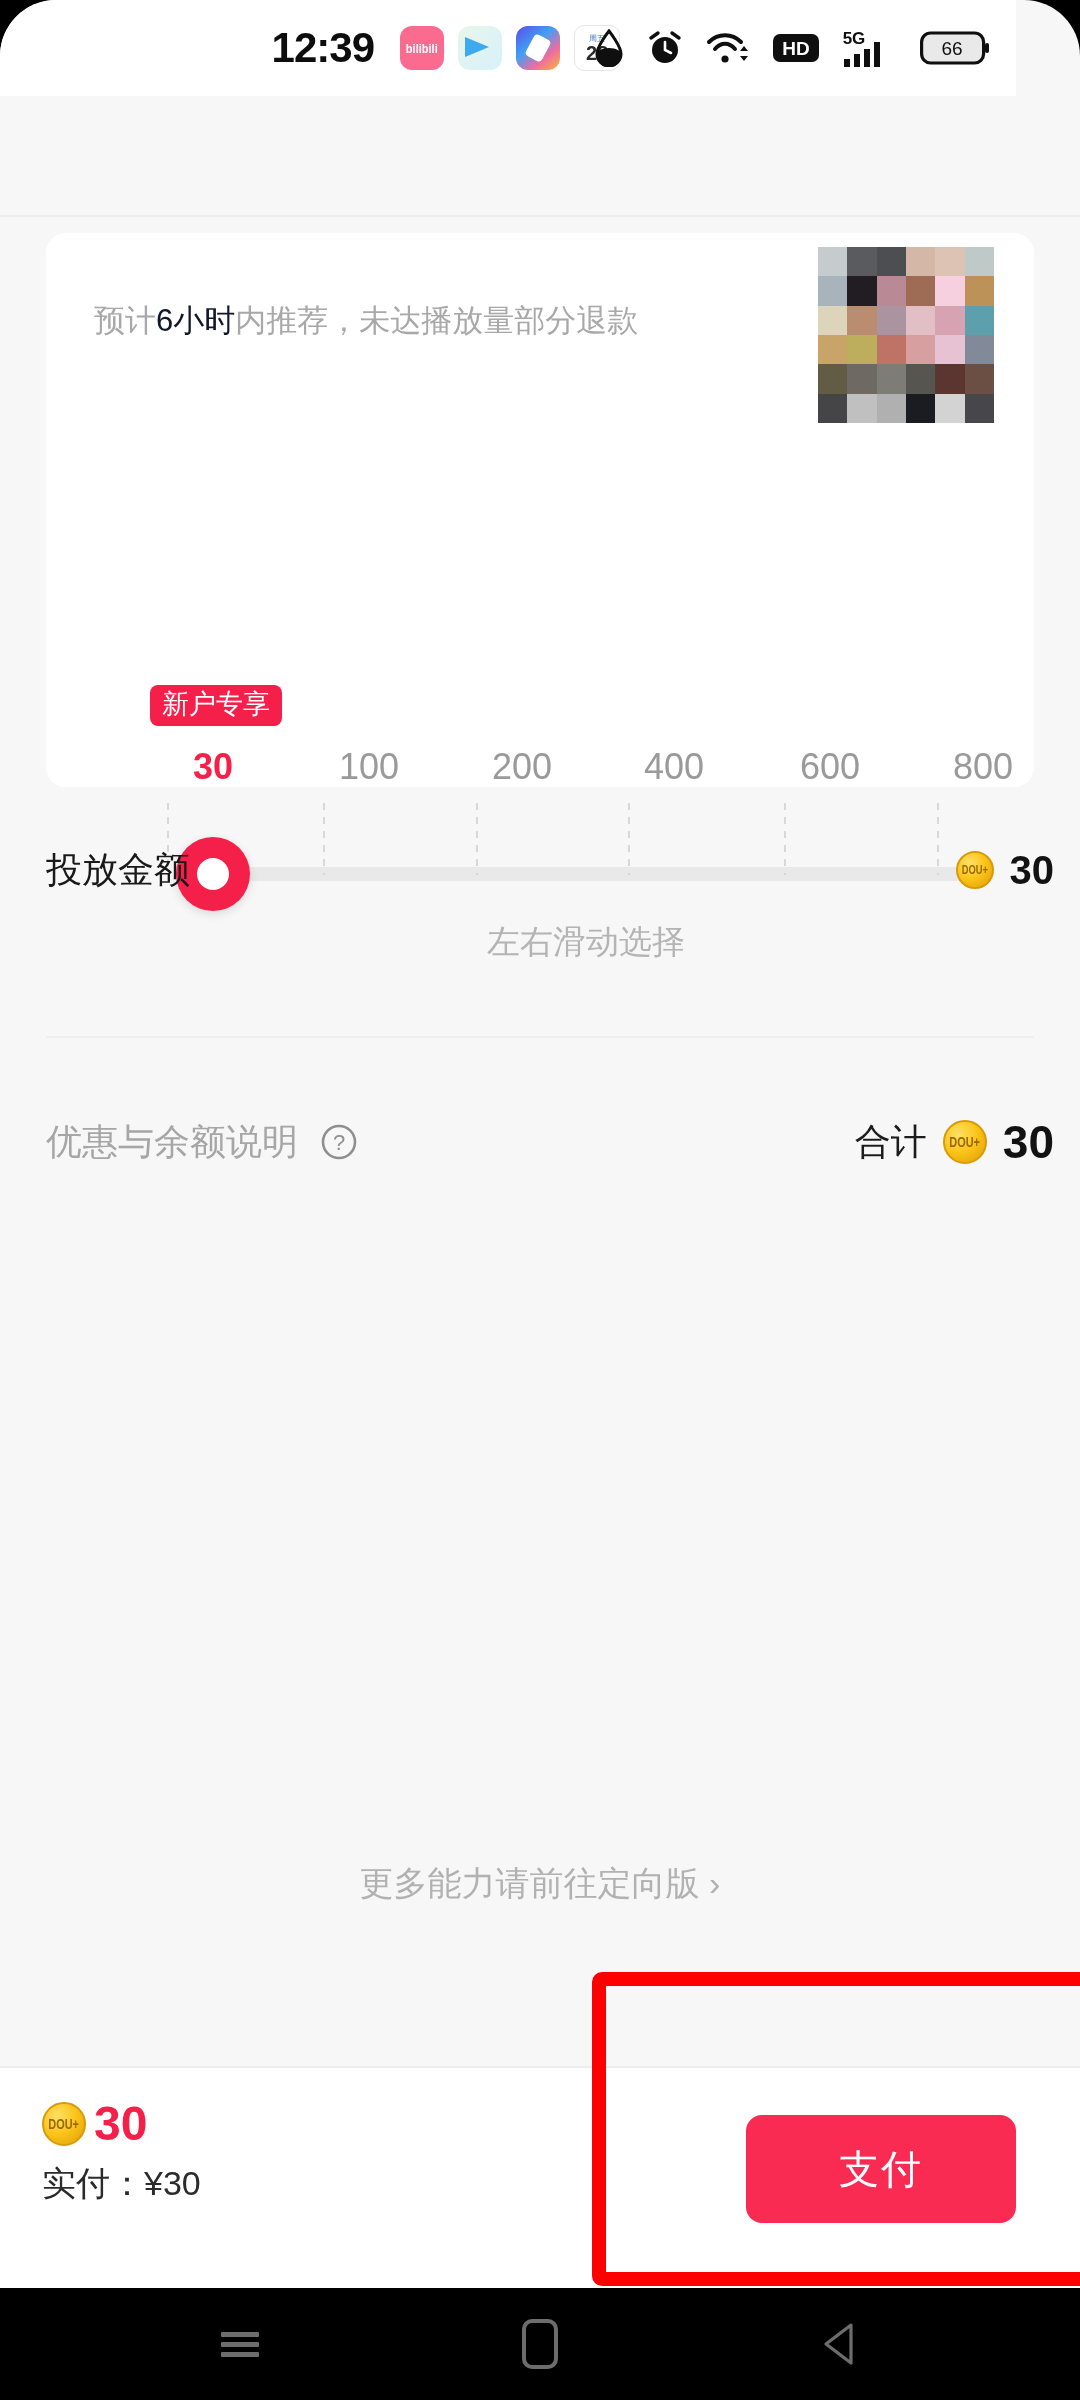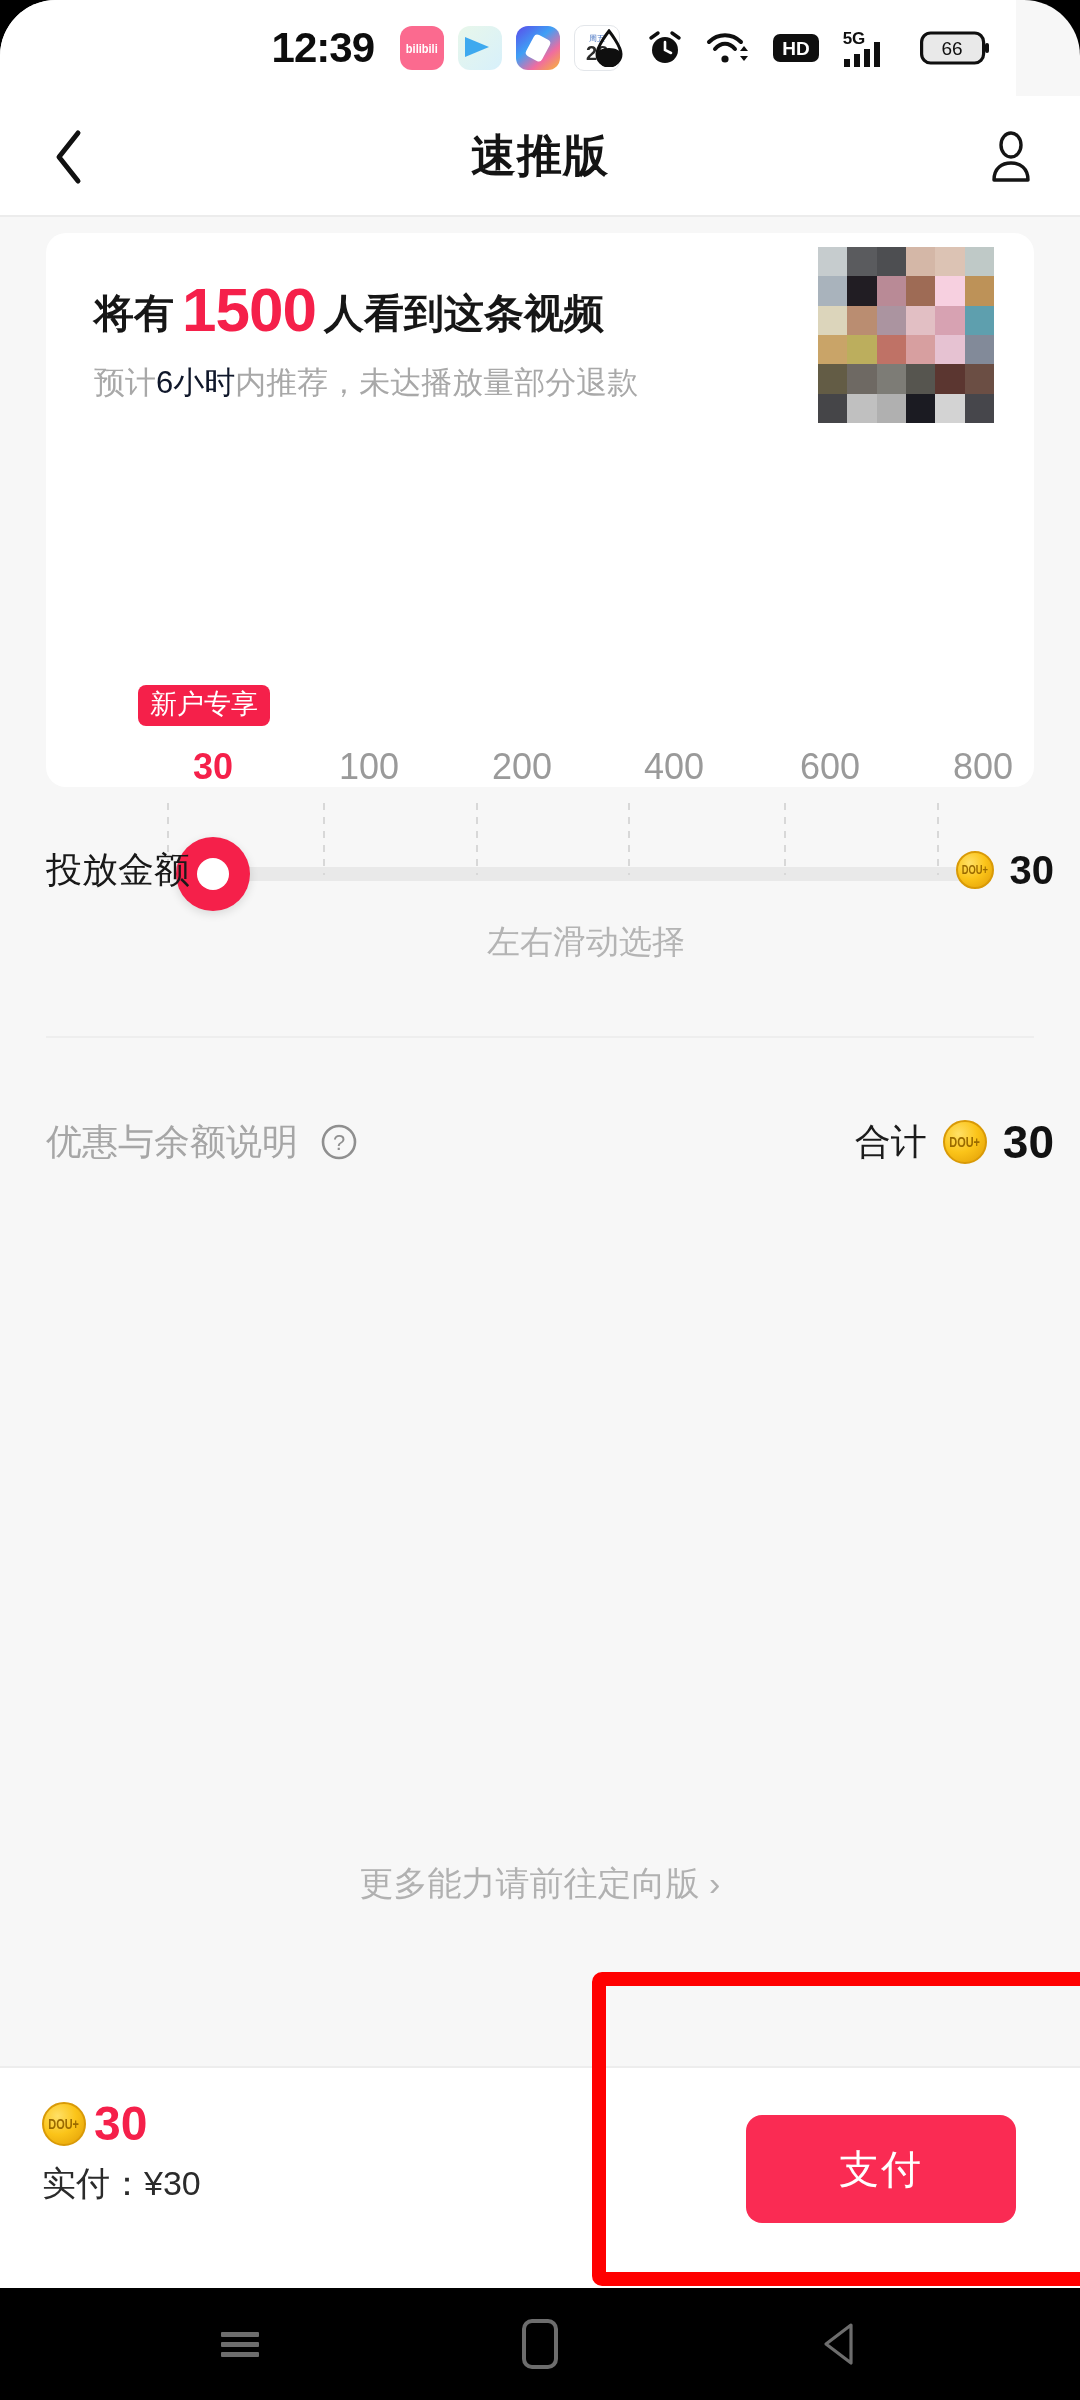--- a/index.html
+++ b/index.html
@@ -201,21 +201,21 @@
     display: grid;
     grid-template-columns: repeat(6, 1fr);
     grid-template-rows: repeat(6, 1fr);
     overflow: hidden;
   }
   #thumb i { display: block; }
 
   
   #new-badge {
     position: absolute;
-    left: 92px; top: 452px;
+    left: 104px; top: 452px;
     background: #f5204a;
     color: #ffffff;
     font-size: 27px;
     border-radius: 8px;
     padding: 6px 12px 8px;
     line-height: 1;
     white-space: nowrap;
   }
   #ticks {
     position: absolute;
@@ -523,45 +523,26 @@
         </svg>
 
         <svg class="sbi" width="70" height="36" viewBox="0 0 70 36">
           <rect x="1.6" y="3" width="62" height="30" rx="9" fill="#e9e9e9" stroke="#0f0f0f" stroke-width="3.2"></rect>
           <rect x="65" y="13" width="4" height="10" rx="2" fill="#0f0f0f"></rect>
           <text x="32" y="25" font-family="Liberation Sans, sans-serif" font-size="19" fill="#0f0f0f" text-anchor="middle">66</text>
         </svg>
       </div>
     </div>
 
-    <div id="appbar">
-      <div id="back-btn">
-        <svg width="32" height="56" viewBox="0 0 32 56">
-          <path d="M26 4 L7 28 L26 52" stroke="#111111" stroke-width="5" fill="none" stroke-linecap="round" stroke-linejoin="round"></path>
-        </svg>
-      </div>
-
-      <div id="appbar-title">速推版</div>
-
-      <div id="profile-btn">
-        <svg width="48" height="54" viewBox="0 0 48 54">
-          <ellipse cx="24" cy="15" rx="10" ry="12" fill="none" stroke="#141414" stroke-width="3.4"></ellipse>
-          <path d="M7 50 C7 38 15 33 24 33 C33 33 41 38 41 50 Z" fill="none" stroke="#141414" stroke-width="3.4" stroke-linejoin="round"></path>
-        </svg>
-      </div>
-    </div>
 
     <div id="hdr-rule"></div>
 
     <div id="promo-card">
 
       <div id="promo-head">
-        <div id="promo-line1">
-          <span>将有</span><span class="big">1500</span><span>人看到这条视频</span>
-        </div>
         <div id="promo-line2">
           <span>预计</span><span class="hl">6小时</span><span>内推荐，未达播放量部分退款</span>
         </div>
       </div>
 
       <div id="thumb">
           <i style="background: rgb(198, 204, 206);"></i>
           <i style="background: rgb(90, 91, 94);"></i>
           <i style="background: rgb(77, 78, 81);"></i>
           <i style="background: rgb(212, 183, 167);"></i>

